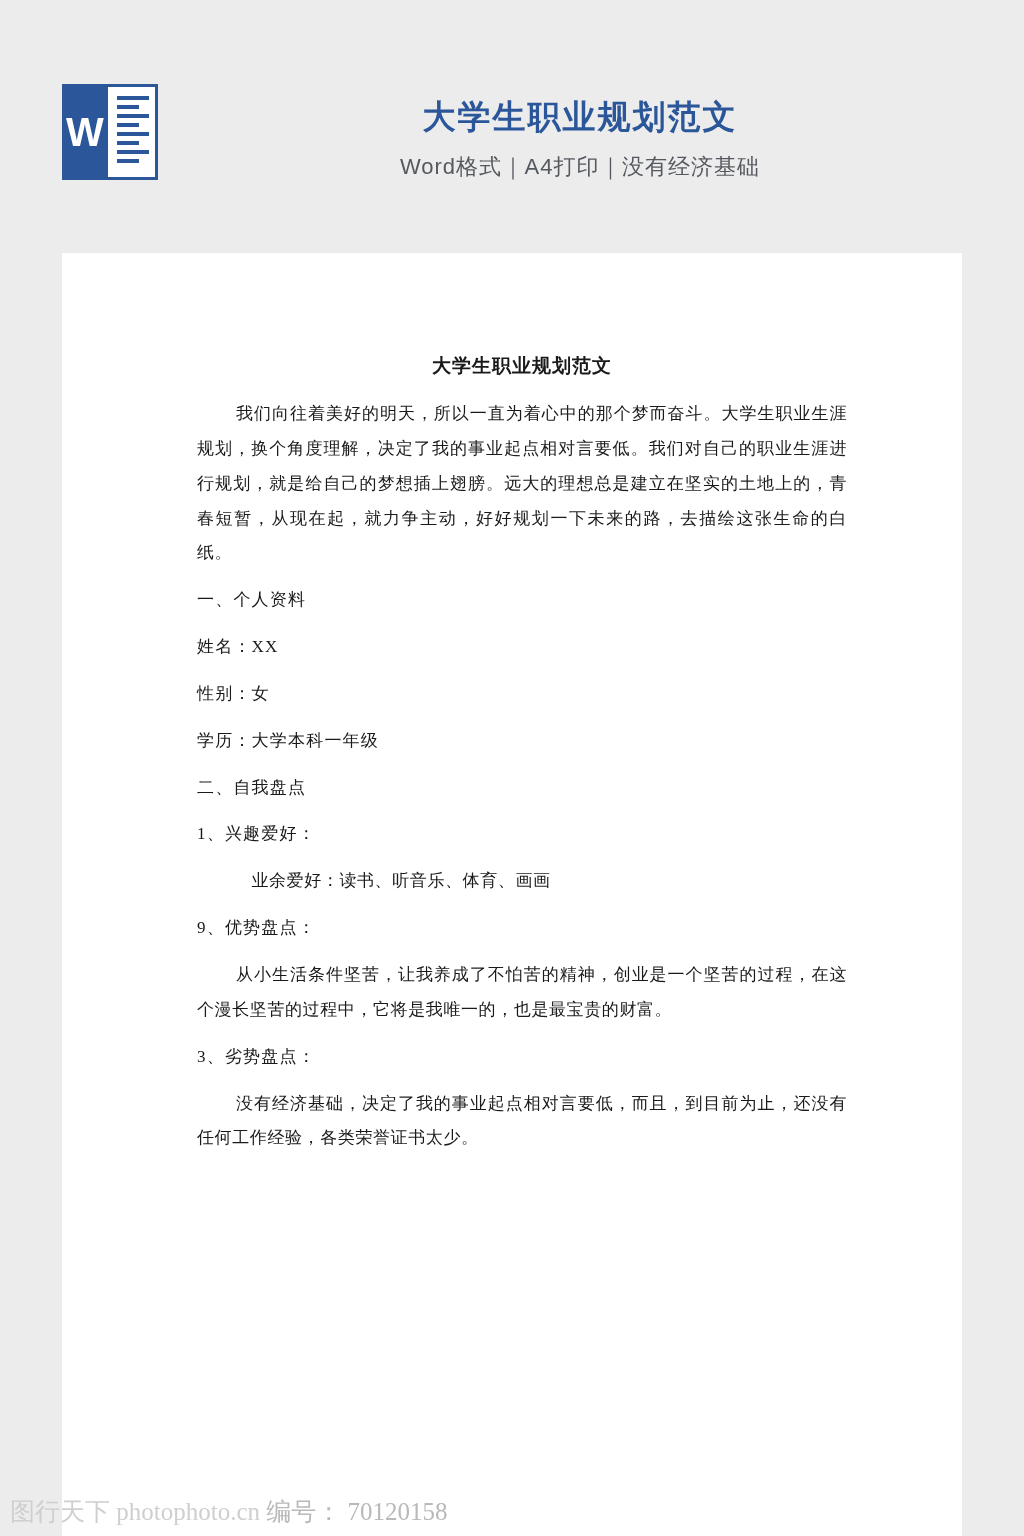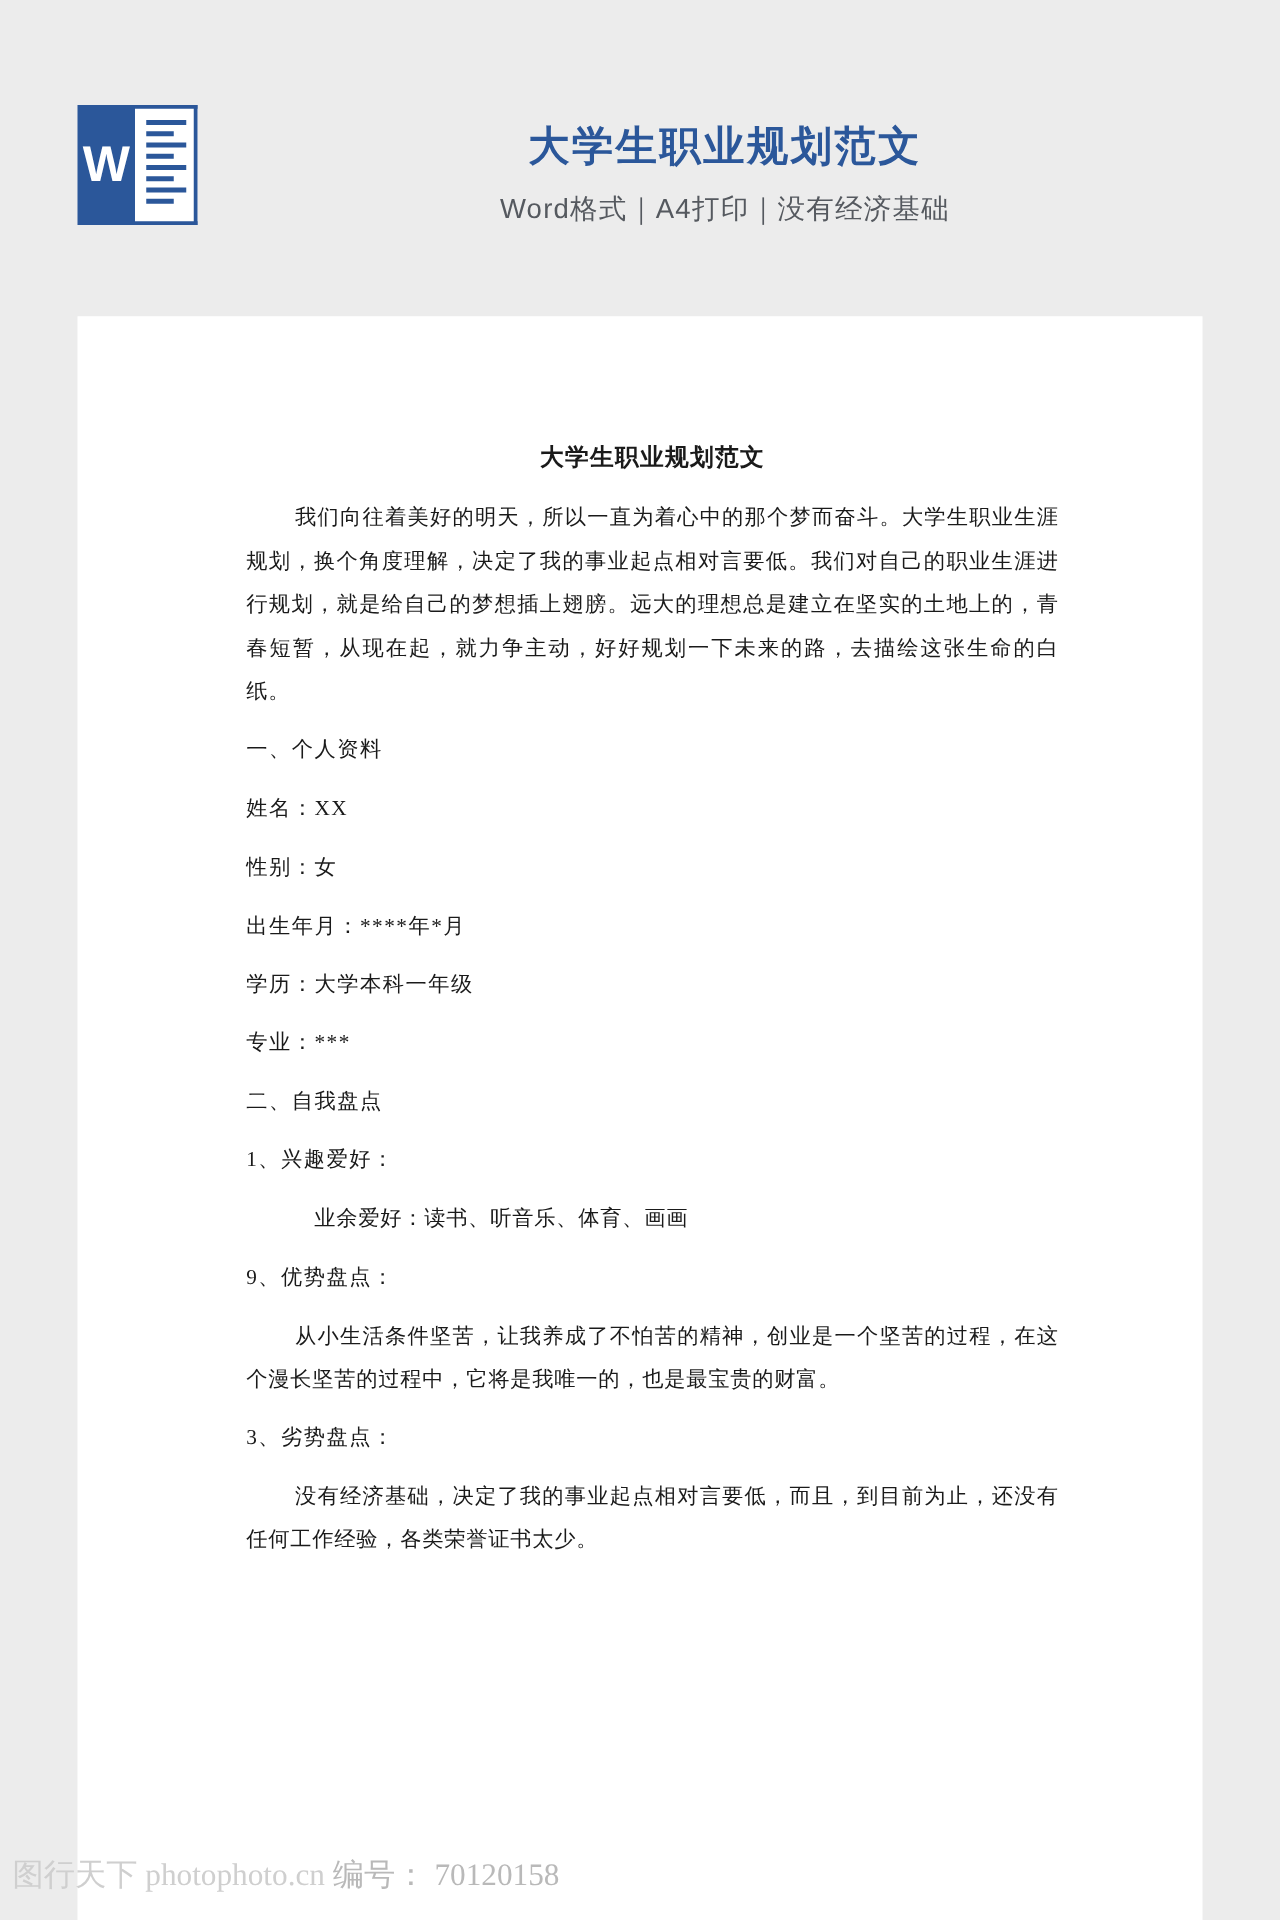--- a/index.html
+++ b/index.html
@@ -129,21 +129,21 @@
   .doc p.indent2 { text-indent: 2.3em; }
   .doc p.indent3 { text-indent: 3.2em; }
   .doc p.heading {
     letter-spacing: 1.2px;
   }
 
   
   .footer {
     position: absolute;
     left: 0;
-    bottom: 12px;
+    bottom: 0;
     width: 924px;
     height: 46px;
   }
   .wm {
     position: absolute;
     left: 10px;
     bottom: 8px;
     font-family: "Liberation Serif", serif;
     font-size: 25px;
     color: #d0d0d0;
@@ -182,23 +182,21 @@
 </div>
 
 <div class="page">
   <div class="doc">
     <div class="doc-title">大学生职业规划范文</div>
 
     <p class="indent2">我们向往着美好的明天，所以一直为着心中的那个梦而奋斗。大学生职业生涯规划，换个角度理解，决定了我的事业起点相对言要低。我们对自己的职业生涯进行规划，就是给自己的梦想插上翅膀。远大的理想总是建立在坚实的土地上的，青春短暂，从现在起，就力争主动，好好规划一下未来的路，去描绘这张生命的白纸。</p>
     <p class="heading">一、个人资料</p>
     <p class="heading">姓名：XX</p>
     <p class="heading">性别：女</p>
-    <p class="heading">出生年月：****年*月</p>
     <p class="heading">学历：大学本科一年级</p>
-    <p class="heading">专业：***</p>
     <p class="heading">二、自我盘点</p>
     <p class="heading">1、兴趣爱好：</p>
     <p class="indent3">业余爱好：读书、听音乐、体育、画画</p>
     <p class="heading">9、优势盘点：</p>
     <p class="indent2">从小生活条件坚苦，让我养成了不怕苦的精神，创业是一个坚苦的过程，在这个漫长坚苦的过程中，它将是我唯一的，也是最宝贵的财富。</p>
     <p class="heading">3、劣势盘点：</p>
     <p class="indent2">没有经济基础，决定了我的事业起点相对言要低，而且，到目前为止，还没有任何工作经验，各类荣誉证书太少。</p>
   </div>
 </div>
 

